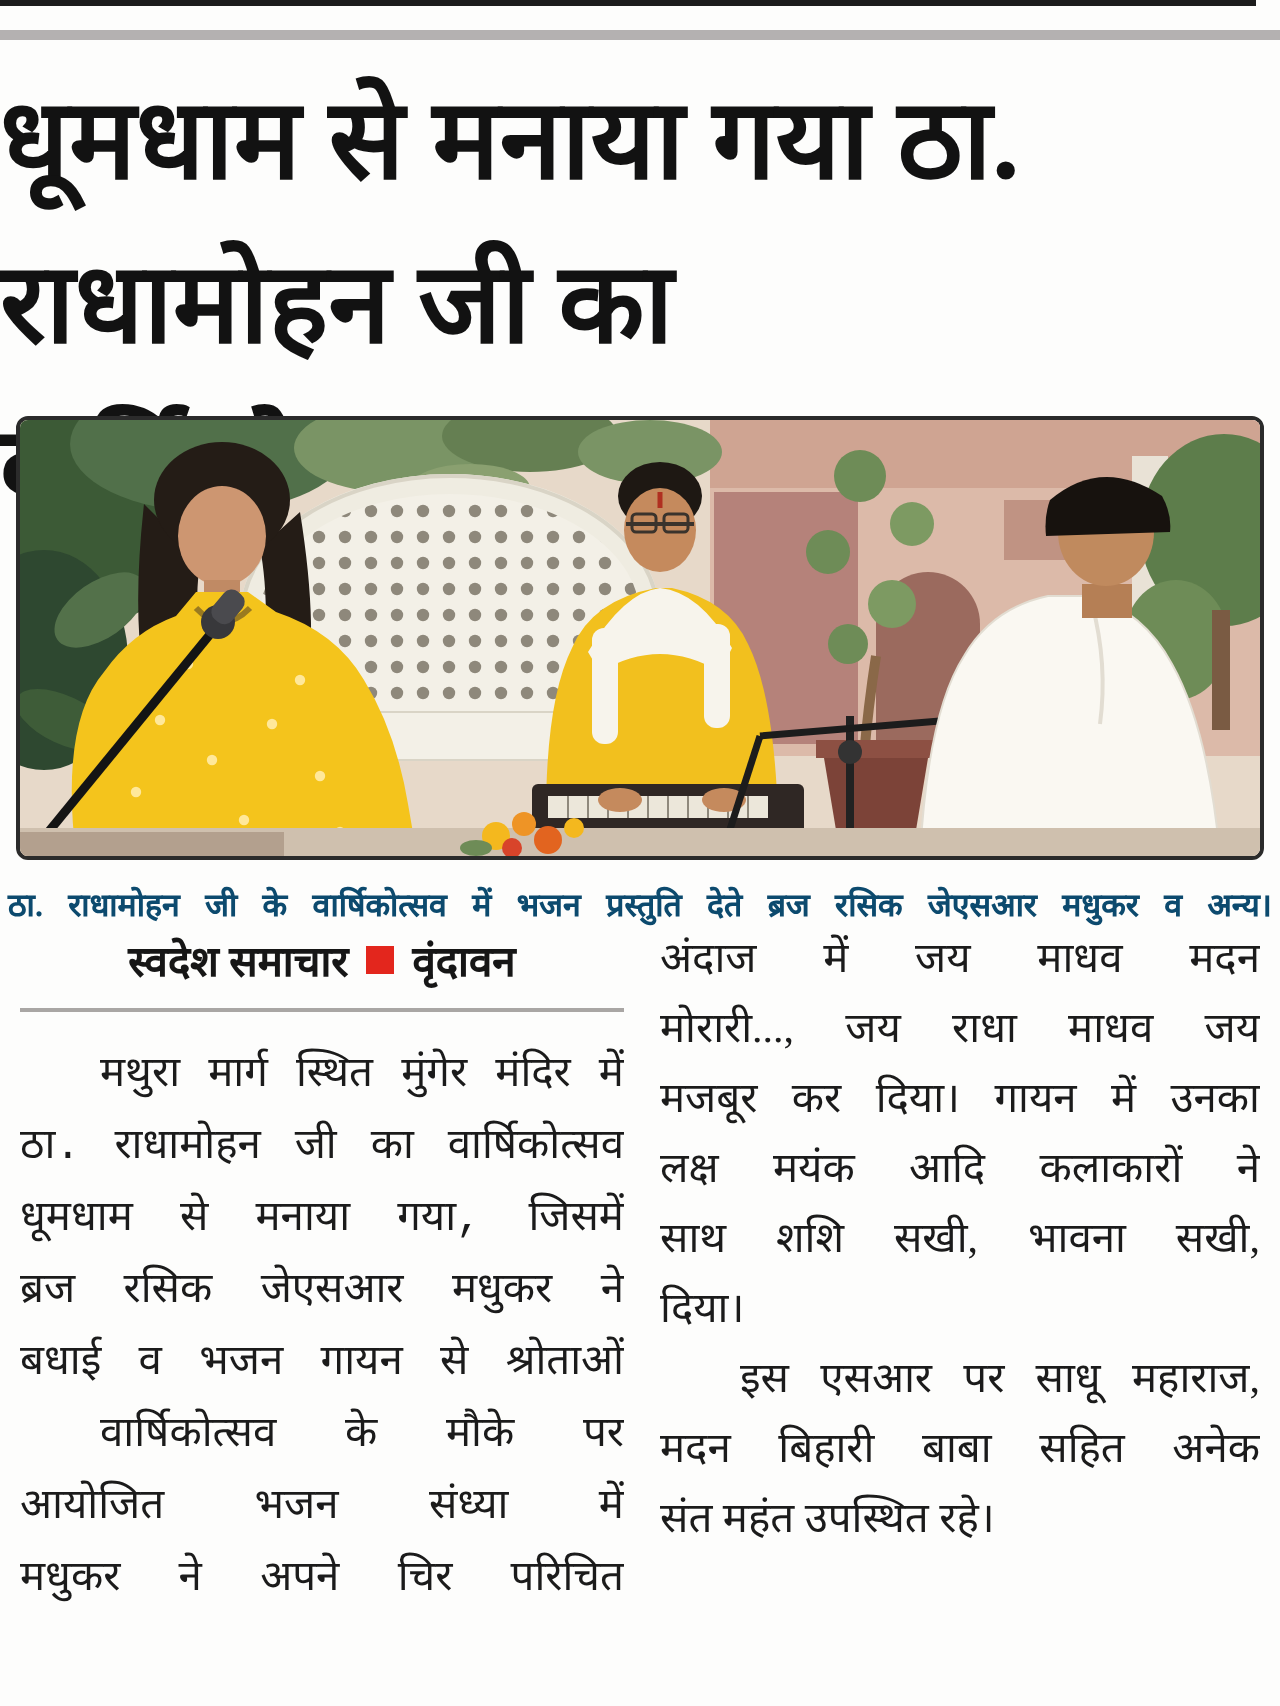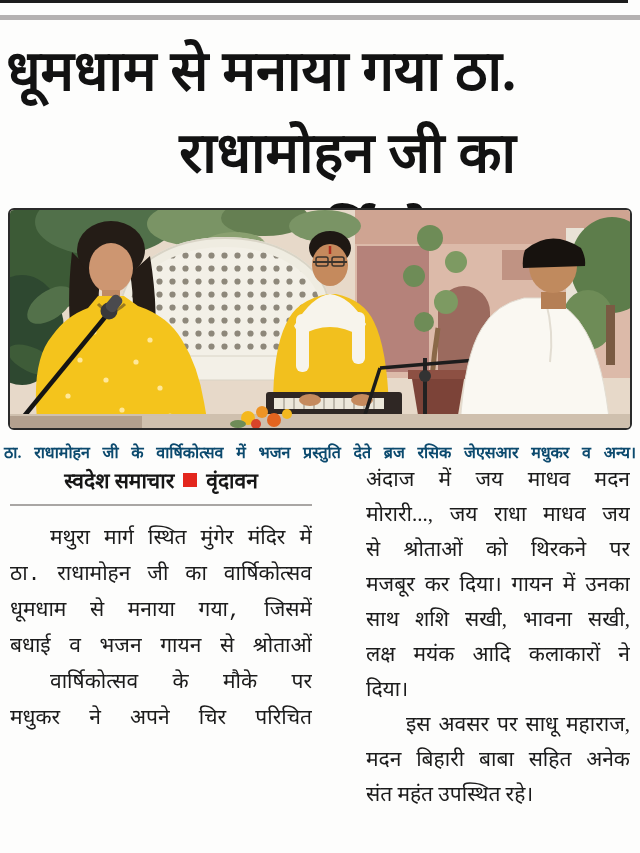--- a/index.html
+++ b/index.html
@@ -6,21 +6,21 @@
   body{
     width:640px;height:853px;overflow:hidden;background:#ffffff;
     font-family:"Liberation Serif","DejaVu Serif",serif;
     color:#141414;position:relative;
   }
   .page{position:absolute;inset:0;width:640px;height:853px;overflow:hidden;background:#fdfdfc;}
   .rule-top-black{position:absolute;left:0;top:0;width:628px;height:3px;background:#1c1c1c;}
   .rule-top-gray{position:absolute;left:0;top:15px;width:640px;height:5px;background:#b4b1b1;}
   .headline{
     position:absolute;left:0;top:30px;width:516px;
-    font-size:56px;line-height:82px;font-weight:bold;text-align:right;
+    font-size:56px;line-height:82px;font-weight:bold;text-align:left;
     letter-spacing:0px;color:#121212;
   }
   .photo-frame{
     position:absolute;left:8px;top:208px;width:620px;height:218px;
     border:2px solid #2b2b2b;border-radius:6px;overflow:hidden;background:#e7d9c9;
   }
   .photo-frame svg{display:block;width:100%;height:100%;}
   .caption{
     position:absolute;left:4px;top:441px;width:632px;
     font-size:16px;font-weight:bold;color:#0c4a6e;
@@ -30,21 +30,21 @@
     position:absolute;left:10px;top:466px;width:302px;
     display:flex;align-items:center;justify-content:center;gap:9px;
     font-size:21px;font-weight:bold;color:#161616;
     border-bottom:2px solid #a9a6a4;padding-bottom:10px;
   }
   .byline .sq{width:14px;height:14px;display:inline-block;flex:0 0 auto;}
   .col{position:absolute;font-size:21px;color:#1b1b1b;}
   .col-left{left:10px;top:521px;width:302px;}
   .col-right{left:330px;top:462px;width:300px;}
   .col-left .line{line-height:36px;height:36px;font-family:Liberation Mono, monospace;}
-  .col-right .line{line-height:35px;height:35px;margin-left:36px;}
+  .col-right .line{line-height:35px;height:35px;}
   .line{
     text-align:justify;text-align-last:justify;
     overflow:hidden;white-space:nowrap;
   }
   .line.indent{text-indent:40px;}
   .line.end{text-align-last:left;}
 </style>
 </head>
 <body>
 
@@ -196,31 +196,32 @@
   <div class="byline">
     <span>स्वदेश समाचार</span>
     <span class="sq" style="background: rgb(227, 38, 29);"></span>
     <span>वृंदावन</span>
   </div>
 
   <div class="col col-left">
     <div class="line indent">मथुरा मार्ग स्थित मुंगेर मंदिर में</div>
     <div class="line">ठा. राधामोहन जी का वार्षिकोत्सव</div>
     <div class="line">धूमधाम से मनाया गया, जिसमें</div>
+    <div class="line">ब्रज रसिक जेएसआर मधुकर ने</div>
     <div class="line">बधाई व भजन गायन से श्रोताओं</div>
     <div class="line indent">वार्षिकोत्सव के मौके पर</div>
+    <div class="line">आयोजित भजन संध्या में</div>
     <div class="line">मधुकर ने अपने चिर परिचित</div>
   </div>
 
   <div class="col col-right">
     <div class="line">अंदाज में जय माधव मदन</div>
     <div class="line">मोरारी..., जय राधा माधव जय</div>
-    <div class="line">से श्रोताओं को थिरकने पर</div>
     <div class="line">मजबूर कर दिया। गायन में उनका</div>
+    <div class="line">लक्ष मयंक आदि कलाकारों ने</div>
     <div class="line">साथ शशि सखी, भावना सखी,</div>
-    <div class="line">लक्ष मयंक आदि कलाकारों ने</div>
     <div class="line end">दिया।</div>
-    <div class="line indent">इस अवसर पर साधू महाराज,</div>
+    <div class="line indent">इस एसआर पर साधू महाराज,</div>
     <div class="line">मदन बिहारी बाबा सहित अनेक</div>
     <div class="line end">संत महंत उपस्थित रहे।</div>
   </div>
 
 </div>
 
 </body></html>

